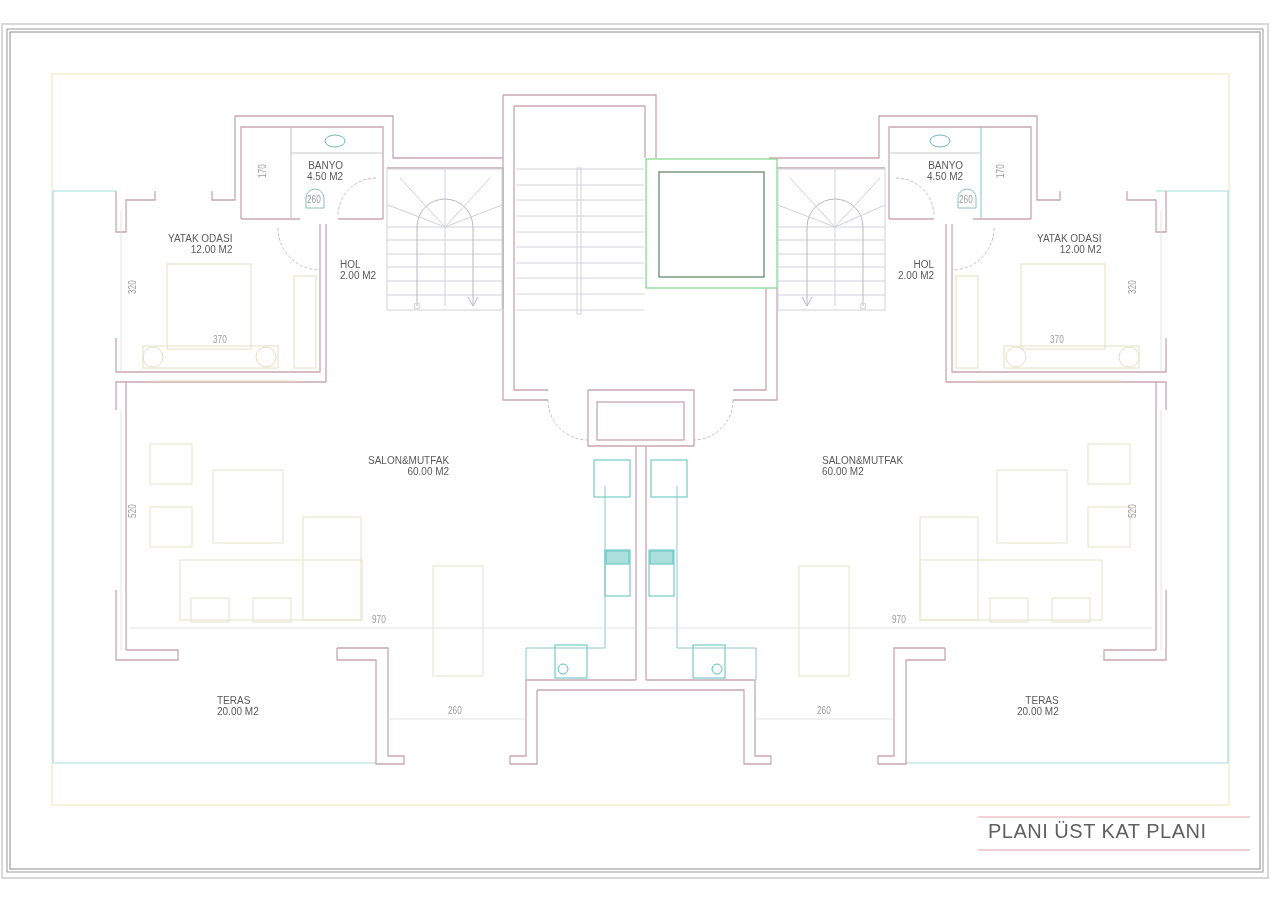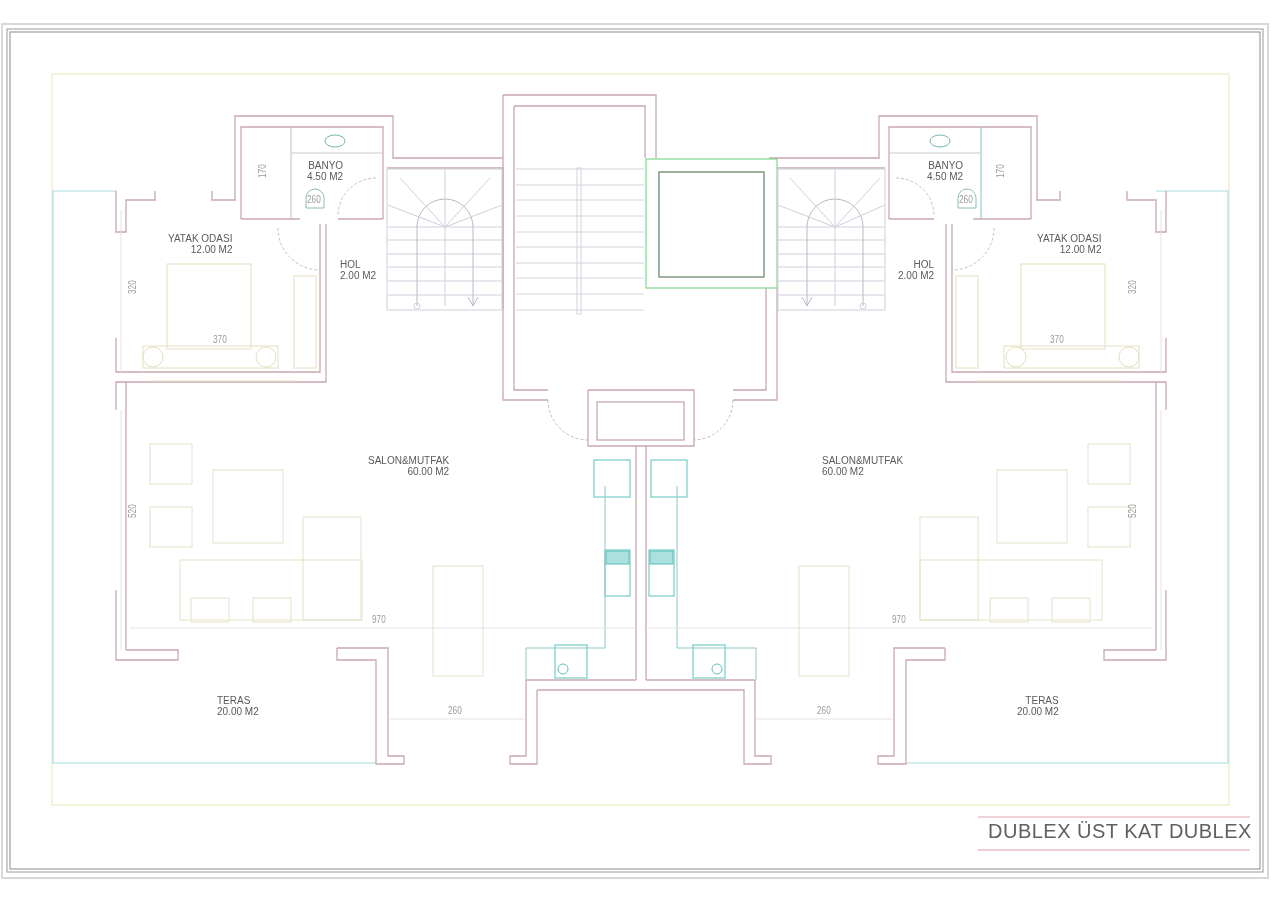--- a/index.html
+++ b/index.html
@@ -275,13 +275,13 @@
 <div class="dim" style="left:448px;top:704px;">260</div>
 
 <div class="dimv" style="left:994px;top:178px;">170</div>
 <div class="dim" style="left:959px;top:193px;">260</div>
 <div class="dimv" style="left:1126px;top:294px;">320</div>
 <div class="dim" style="left:1050px;top:333px;">370</div>
 <div class="dimv" style="left:1126px;top:518px;">520</div>
 <div class="dim" style="left:892px;top:613px;">970</div>
 <div class="dim" style="left:817px;top:704px;">260</div>
 
-<div class="title">DUBLEX ÜST KAT DUBLEX</div>
+<div class="title">PLANI ÜST KAT PLANI</div>
 
 </body></html>

